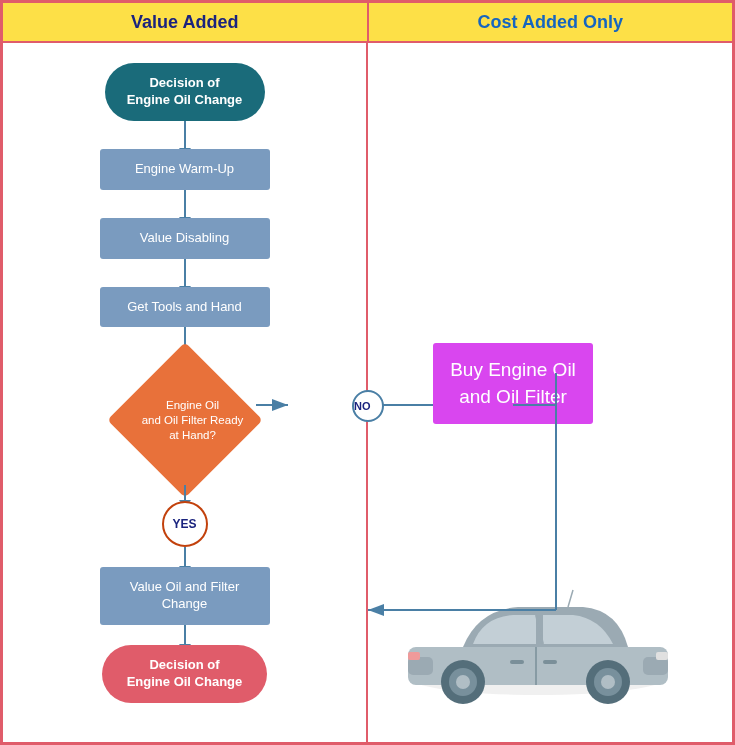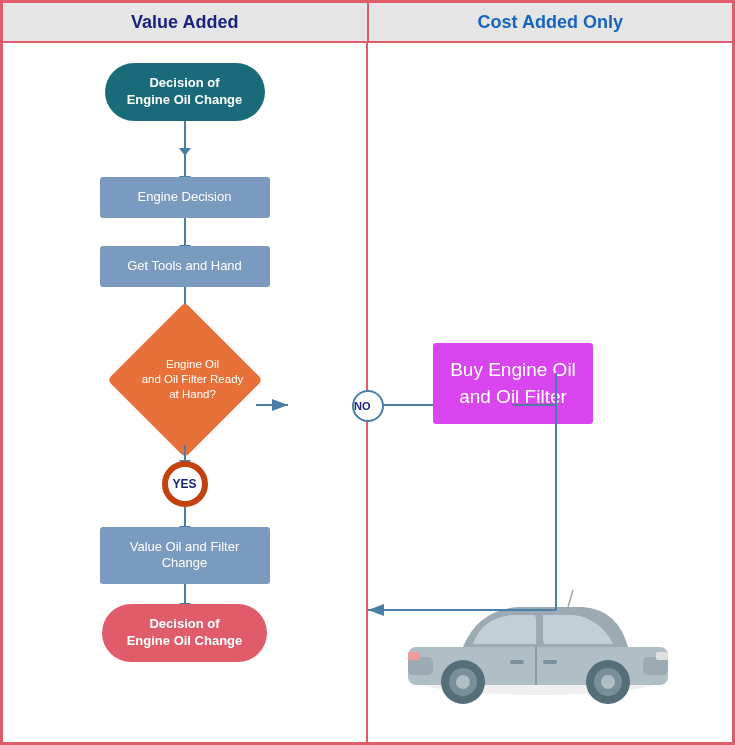--- a/index.html
+++ b/index.html
@@ -13,21 +13,21 @@
     .outer-border {
       width: 735px;
       height: 745px;
       border: 3px solid #e05c6a;
       position: relative;
     }
     
     .header-row {
       display: flex;
       border-bottom: 2px solid #e05c6a;
-      background: #e5e5e5;
+      background: #fde047;
       height: 40px;
     }
     .header-cell {
       flex: 1;
       display: flex;
       align-items: center;
       justify-content: center;
       font-size: 18px;
       font-weight: bold;
     }
@@ -131,21 +131,21 @@
       text-align: center;
       line-height: 1.3;
       padding: 10px;
       z-index: 3;
     }
     
     .yes-circle {
       width: 46px;
       height: 46px;
       border-radius: 50%;
-      border: 6px solid #c2410c;
+      border: 2px solid #c2410c;
       background: white;
       display: flex;
       align-items: center;
       justify-content: center;
       font-size: 12px;
       font-weight: bold;
       color: #1a237e;
       margin: 0 auto;
       position: relative;
       z-index: 2;
@@ -211,24 +211,25 @@
 
     <div class="left-col">
 
       <div class="node-decision-top">
         <span style="white-space:pre-line;">Decision of
 Engine Oil Change</span>
       </div>
 
       <div class="arrow-down"></div>
 
+      <div class="node-rect">Engine Warm-Up</div>
 
       <div class="arrow-down"></div>
 
-      <div class="node-rect">Engine Decision</div>
+      <div class="node-rect">Value Disabling</div>
 
       <div class="arrow-down"></div>
 
       <div class="node-rect">Get Tools and Hand</div>
 
       <div class="arrow-down"></div>
 
       <div class="diamond-container">
         <div class="diamond"></div>
         <div class="diamond-text">

